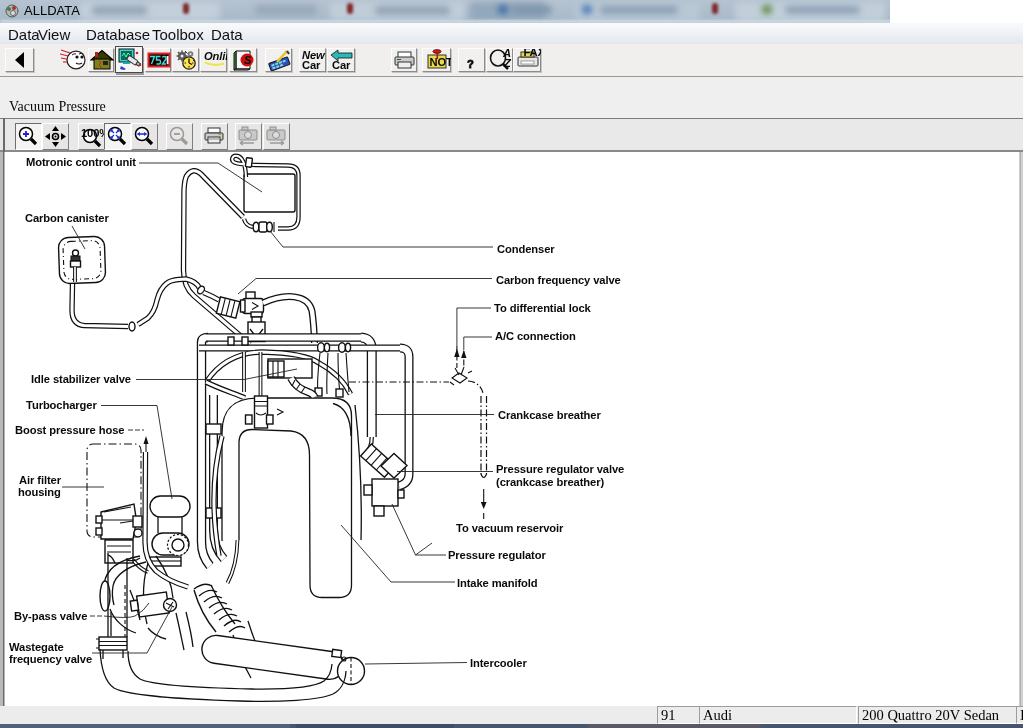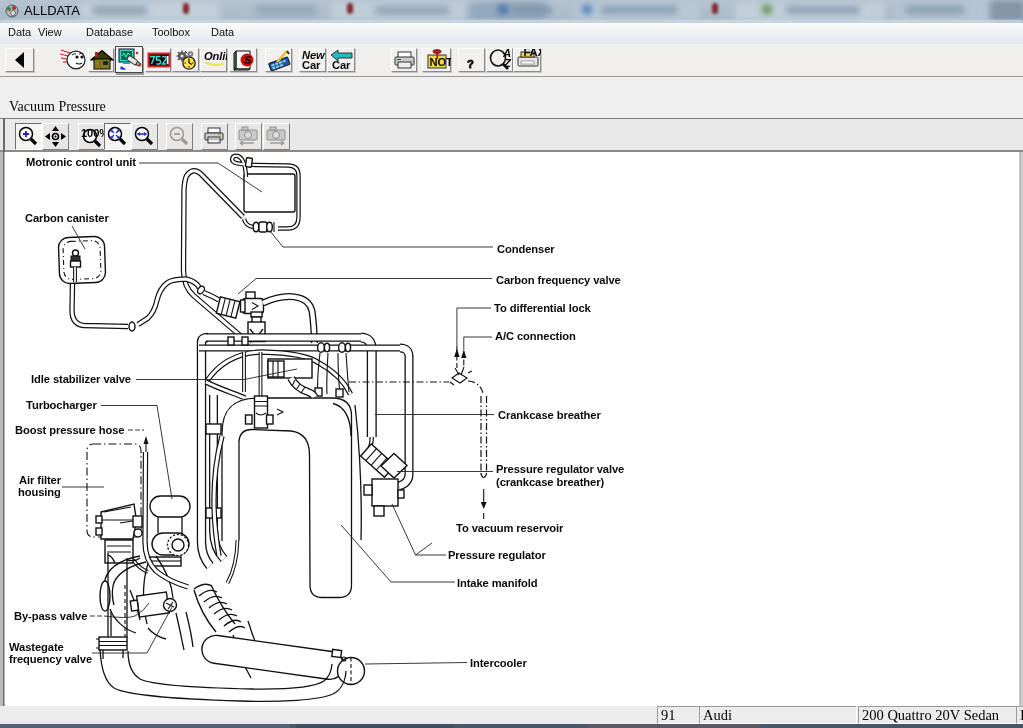--- a/index.html
+++ b/index.html
@@ -1,24 +1,24 @@
 <!DOCTYPE html>
 <html><head><meta charset="utf-8">
 <style>
 *{margin:0;padding:0;box-sizing:border-box}
 html,body{width:1023px;height:728px;overflow:hidden;font-family:"Liberation Sans",sans-serif;background:#fff}
 #app{position:absolute;left:0;top:0;width:1023px;height:728px}
 .abs{position:absolute}
 
-#title{left:0;top:0;width:1023px;height:23px;background:linear-gradient(#b6c3d1,#a6b8c8);overflow:hidden}
+#title{left:0;top:0;width:890px;height:23px;background:linear-gradient(#b6c3d1,#a6b8c8);overflow:hidden}
 #title .blob{position:absolute;filter:blur(3px);border-radius:4px}
 #titletxt{position:absolute;left:24px;top:3px;font-size:13px;color:#000}
 #ticon{position:absolute;left:4px;top:3px}
 
-#menu{left:0;top:23px;width:1023px;height:21px;background:linear-gradient(#f9fafb,#e3e8ef);font-size:11px;color:#111}
+#menu{left:0;top:23px;width:1023px;height:21px;background:linear-gradient(#f9fafb,#e3e8ef);font-size:15px;color:#111}
 #menu span{position:absolute;top:3px}
 
 #tb{left:0;top:44px;width:1023px;height:33px;background:#f0efee;border-bottom:1px solid #999}
 .tbtn{position:absolute;top:48px;width:27px;height:24px;background:#f1f0ef;border-top:1px solid #fcfcfc;border-left:1px solid #fcfcfc;border-right:1px solid #8b8b8b;border-bottom:1px solid #8b8b8b;box-shadow:1px 1px 0 #c6c6c6}
 .tbtn svg{position:absolute;left:1px;top:0px}
 .pressedtb{background:#f6f5f4 !important;border:1px solid #4a4a4a !important;box-shadow:1px 2px 0 #9a9a9a !important}
 
 #head{left:0;top:77px;width:1023px;height:41px;background:#efefef;font-family:"Liberation Serif",serif}
 #h1{position:absolute;left:9px;top:77px;font-size:20px;color:#0a0a0a;font-family:"Liberation Serif",serif}
 #h2{position:absolute;left:9px;top:99px;font-size:14px;color:#0a0a0a;font-family:"Liberation Serif",serif}

